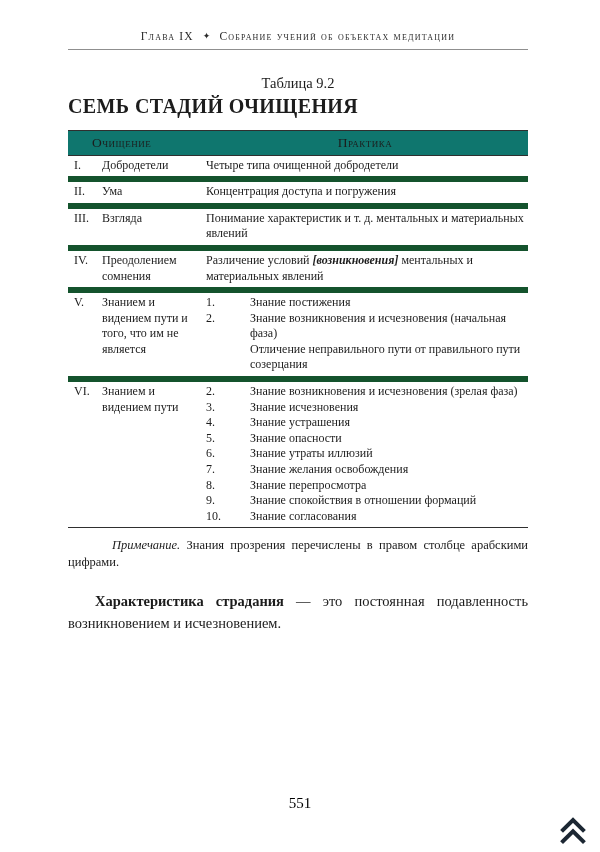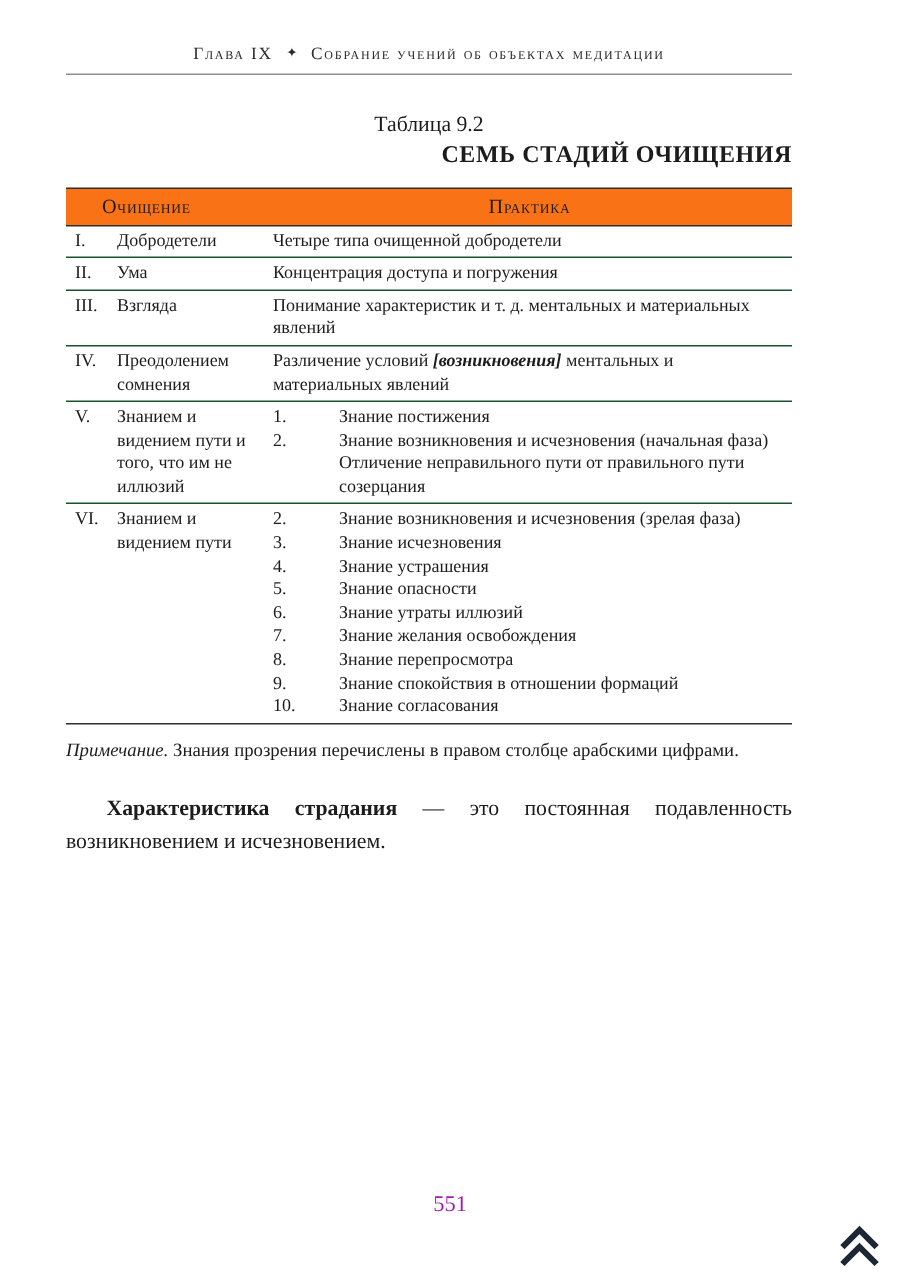--- a/index.html
+++ b/index.html
@@ -5,78 +5,78 @@
   * { box-sizing: border-box; }
   html, body { margin: 0; padding: 0; }
   body {
     width: 600px; height: 852px;
     position: relative;
     background: #ffffff;
     color: #1c1c1c;
     font-family: "Liberation Serif", "DejaVu Serif", serif;
     overflow: hidden;
   }
-  .page { padding: 30px 72px 0 44px; }
+  .page { padding: 30px 72px 0 68px; }
 
   .running-header {
     text-align: center;
     font-variant: small-caps;
     font-size: 11.5px;
     letter-spacing: 1.2px;
     color: #2a2a2a;
     border-bottom: 1px solid #8f8f8f;
     padding-bottom: 7px;
   }
   .running-header .diamond { margin: 0 9px; font-size: 9px; position: relative; top: -1px; letter-spacing: 0; }
 
   .caption { margin-top: 25px; text-align: center; font-size: 14.5px; }
   .table-title {
-    text-align: right; font-size: 16px; font-weight: bold;
+    text-align: left; font-size: 20px; font-weight: bold;
     letter-spacing: .4px; margin-top: 3px; margin-bottom: 12px;
   }
 
   table.ptable {
     width: 100%; border-collapse: collapse;
     font-size: 12px; line-height: 1.3;
     border-bottom: 1px solid #2f2f2f;
   }
   .c-num { width: 30px; } .c-stage { width: 104px; }
   thead th {
-    background: #f97316;
+    background: #0f766e;
     border-top: 1px solid #2f2f2f; border-bottom: 1px solid #2f2f2f;
     font-weight: normal; font-variant: small-caps;
     font-size: 13.5px; letter-spacing: .5px;
     padding: 3px 4px;
   }
   .th-left { text-align: left; padding-left: 24px; }
   .th-center { text-align: center; }
   tbody td {
     vertical-align: top;
-    border-top: 1px solid #14532d;
+    border-top: 6px solid #14532d;
     padding: 2px 4px 3px 4px;
   }
   tbody tr:first-child td { border-top: none; }
   td.num { padding-left: 6px; }
   td.stage { padding-right: 6px; }
   td.span2 { padding-left: 6px; }
   .pitem { display: flex; }
   .pnum { flex: 0 0 22px; }
   .ptext { flex: 1; margin-left: 22px; }
   .it { font-style: italic; font-weight: bold; }
 
   .note { margin-top: 9px; font-size: 12.5px; line-height: 1.32; text-align: justify; }
-  .note .lead { font-style: italic; }
+  .note .lead { font-style: italic; margin-left: 44px; }
 
   .bodytext { margin-top: 21px; font-size: 14.5px; line-height: 1.48; text-align: justify; }
   .bodytext p { margin: 0; text-indent: 27px; }
   .bodytext .lead-bold { font-weight: bold; }
 
   .pageno {
     position: absolute; left: 0; right: 0; top: 795px;
-    text-align: center; font-size: 15px; color: #a21caf;
+    text-align: center; font-size: 15px; color: #000000;
   }
   .scrolltop {
     position: absolute; right: 10px; bottom: 5px;
     width: 34px; height: 34px;
     background: none; border: none; padding: 2px;
     cursor: pointer;
   }
   .scrolltop svg { display: block; width: 100%; height: 100%; }
 </style>
 </head>
@@ -127,21 +127,21 @@
       </tr>
       <tr>
         <td class="num">IV.</td>
         <td class="stage">Преодолением сомнения</td>
         <td class="practice">
           <div class="plain"><span>Различение условий </span><span class="it">[возникновения]</span><span> ментальных и материальных явлений</span></div>
         </td>
       </tr>
       <tr>
         <td class="num">V.</td>
-        <td class="stage">Знанием и видением пути и того, что им не иллюзий</td>
+        <td class="stage">Знанием и видением пути и того, что им не является</td>
         <td class="practice">
           <div class="pitem">
               <span class="pnum">1.</span>
               <span class="ptext">Знание постижения</span>
             </div>
           <div class="pitem">
               <span class="pnum">2.</span>
               <span class="ptext">Знание возникновения и исчезновения (начальная фаза)</span>
             </div>
           <div class="pitem">

